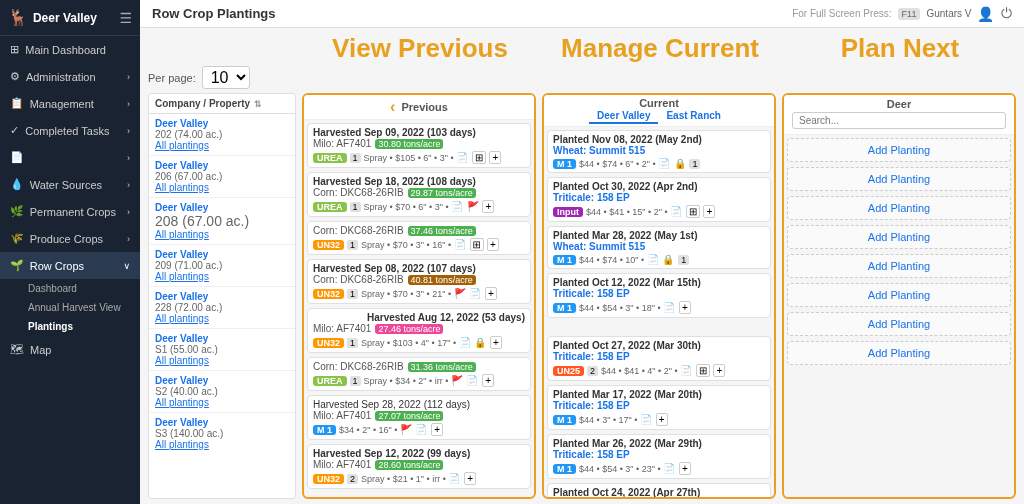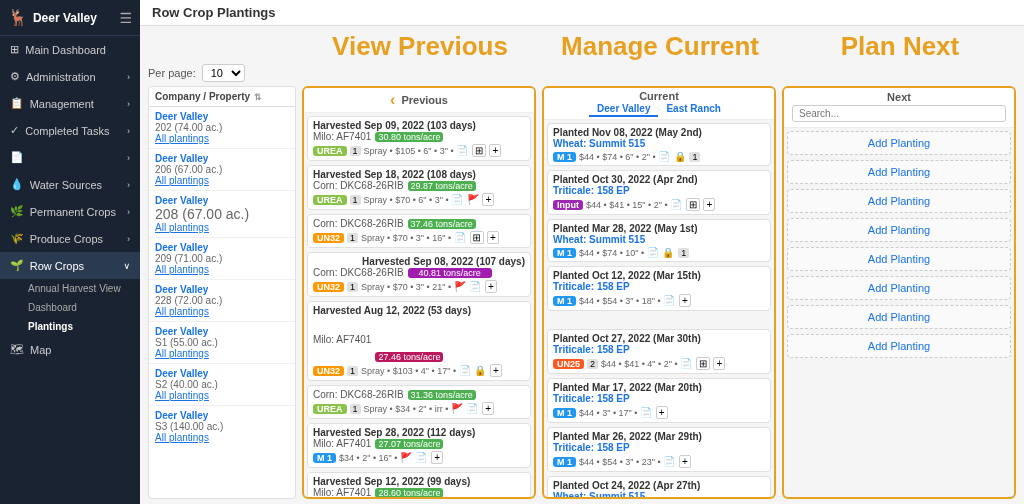--- a/index.html
+++ b/index.html
@@ -54,52 +54,59 @@
     <span>🌾</span>
     <span>Produce Crops</span>
     <span style="font-size:9px;margin-left:auto;">›</span>
   </div>
   <div style="display:flex;align-items:center;gap:6px;padding:7px 10px;cursor:pointer;color:#fff;font-size:11px;background:#2a3a50;">
     <span>🌱</span>
     <span>Row Crops</span>
     <span style="font-size:9px;margin-left:auto;">∨</span>
   </div>
   <div style="padding:4px 10px 4px 28px;color:#aaa;cursor:pointer;font-size:10px;">
+    <span>Dashboard</span>
+  </div>
+  <div style="padding:4px 10px 4px 28px;color:#aaa;cursor:pointer;font-size:10px;">
     <span>Annual Harvest View</span>
-  </div>
-  <div style="padding:4px 10px 4px 28px;color:#aaa;cursor:pointer;font-size:10px;">
-    <span>Dashboard</span>
   </div>
   <div style="padding:4px 10px 4px 28px;color:#fff;cursor:pointer;font-size:10px;font-weight:bold;">
     <span>Plantings</span>
   </div>
   <div style="display:flex;align-items:center;gap:6px;padding:7px 10px;cursor:pointer;color:#ccc;font-size:11px;">
     <span>🗺</span>
     <span>Map</span>
   </div>
 </nav>
 
 <div style="flex:1;display:flex;flex-direction:column;overflow:hidden;">
 
   <div style="background:#fff;border-bottom:1px solid #ddd;padding:5px 12px;display:flex;align-items:center;gap:10px;">
     <div style="font-size:13px;font-weight:bold;color:#333;flex:1;">Row Crop Plantings</div>
+    <div style="display:flex;align-items:center;gap:6px;font-size:10px;color:#666;">
+      <span style="color:#999;">For Full Screen Press:</span>
+      <span style="background:#e0e0e0;border-radius:3px;padding:1px 4px;font-size:9px;">F11</span>
+      <span>Guntars V</span>
+      <span style="font-size:14px;">👤</span>
+      <span style="font-size:14px;cursor:pointer;">⏻</span>
+    </div>
   </div>
 
   <div style="flex:1;overflow:hidden;display:flex;flex-direction:column;padding:5px 8px;">
 
     <div style="display:flex;gap:8px;margin-bottom:2px;">
       <div style="width:148px;flex-shrink:0;"></div>
       <div style="flex:1;font-size:26px;font-weight:bold;color:#e8a020;text-align:center;">View Previous</div>
       <div style="flex:1;font-size:26px;font-weight:bold;color:#e8a020;text-align:center;">Manage Current</div>
       <div style="flex:1;font-size:26px;font-weight:bold;color:#e8a020;text-align:center;">Plan Next</div>
     </div>
 
     <div style="display:flex;align-items:center;gap:6px;margin-bottom:4px;font-size:11px;color:#555;">
       <span>Per page:</span>
-      <select style="border:1px solid #ccc;border-radius:3px;padding:1px 4px;font-size:11px;background:#fff;">
+      <select style="border:1px solid #ccc;border-radius:3px;padding:1px 4px;font-size:16px;background:#fff;">
         <option>10</option>
         <option>25</option>
         <option>50</option>
       </select>
     </div>
 
     <div style="display:flex;gap:6px;flex:1;overflow:hidden;">
 
       <div style="width:148px;flex-shrink:0;overflow-y:auto;border:1px solid #e0e0e0;border-radius:4px;background:#fff;">
         <div style="font-size:10px;font-weight:bold;color:#444;padding:4px 6px;border-bottom:1px solid #ddd;display:flex;align-items:center;gap:4px;">
@@ -196,41 +203,41 @@
             <div style="display:flex;align-items:center;gap:3px;margin-top:2px;flex-wrap:wrap;">
               <span style="background:#ff9800;color:#fff;border-radius:3px;padding:0 4px;font-size:9px;font-weight:bold;">UN32</span>
               <span style="background:#e0e0e0;border-radius:2px;padding:0 3px;font-size:9px;">1</span>
               <span style="font-size:9px;color:#666;">Spray • $70 • 3" • 16" •</span>
               <span style="font-size:10px;cursor:pointer;">📄</span>
               <span style="font-size:10px;cursor:pointer;border:1px solid #ccc;border-radius:2px;padding:0 2px;">⊞</span>
               <span style="font-size:10px;cursor:pointer;border:1px solid #ccc;border-radius:2px;padding:0 2px;">+</span>
             </div>
           </div>
 
-          <div style="border:1px solid #e0e0e0;border-radius:4px;margin-bottom:4px;padding:3px 5px;background:#fff;cursor:pointer;text-align:right;">
+          <div style="border:1px solid #e0e0e0;border-radius:4px;margin-bottom:4px;padding:3px 5px;background:#fff;cursor:pointer;">
             <div style="font-size:10px;font-weight:bold;color:#333;">Harvested Sep 08, 2022 (107 days)</div>
             <div style="font-size:10px;color:#555;display:flex;align-items:center;gap:4px;">
               <span>Corn: DKC68-26RIB</span>
-              <span style="background:#a21caf;color:#fff;border-radius:3px;padding:0 11px;font-size:9px;">40.81 tons/acre</span>
+              <span style="background:#a16207;color:#fff;border-radius:3px;padding:0 3px;font-size:9px;">40.81 tons/acre</span>
             </div>
             <div style="display:flex;align-items:center;gap:3px;margin-top:2px;flex-wrap:wrap;">
               <span style="background:#ff9800;color:#fff;border-radius:3px;padding:0 4px;font-size:9px;font-weight:bold;">UN32</span>
               <span style="background:#e0e0e0;border-radius:2px;padding:0 3px;font-size:9px;">1</span>
               <span style="font-size:9px;color:#666;">Spray • $70 • 3" • 21" •</span>
               <span style="font-size:10px;cursor:pointer;color:red;">🚩</span>
               <span style="font-size:10px;cursor:pointer;">📄</span>
               <span style="font-size:10px;cursor:pointer;border:1px solid #ccc;border-radius:2px;padding:0 2px;">+</span>
             </div>
           </div>
 
           <div style="border:1px solid #e0e0e0;border-radius:4px;margin-bottom:4px;padding:3px 5px;background:#fff;cursor:pointer;">
-            <div style="font-size:10px;font-weight:bold;color:#333;">Harvested Aug 12, 2022 (53 days)</div>
+            <div style="font-size:10px;font-weight:bold;color:#333;text-align:right;">Harvested Aug 12, 2022 (53 days)</div>
             <div style="font-size:10px;color:#555;display:flex;align-items:center;gap:4px;">
               <span>Milo: AF7401</span>
-              <span style="background:#be185d;color:#fff;border-radius:3px;padding:0 3px;font-size:9px;margin-top:36px;">27.46 tons/acre</span>
+              <span style="background:#ec4899;color:#fff;border-radius:3px;padding:0 3px;font-size:9px;">27.46 tons/acre</span>
             </div>
             <div style="display:flex;align-items:center;gap:3px;margin-top:2px;flex-wrap:wrap;">
               <span style="background:#ff9800;color:#fff;border-radius:3px;padding:0 4px;font-size:9px;font-weight:bold;">UN32</span>
               <span style="background:#e0e0e0;border-radius:2px;padding:0 3px;font-size:9px;">1</span>
               <span style="font-size:9px;color:#666;">Spray • $103 • 4" • 17" •</span>
               <span style="font-size:10px;cursor:pointer;">📄</span>
               <span style="font-size:10px;cursor:pointer;">🔒</span>
               <span style="font-size:10px;cursor:pointer;border:1px solid #ccc;border-radius:2px;padding:0 2px;">+</span>
             </div>
           </div>
@@ -244,21 +251,21 @@
               <span style="background:#8bc34a;color:#fff;border-radius:3px;padding:0 4px;font-size:9px;font-weight:bold;">UREA</span>
               <span style="background:#e0e0e0;border-radius:2px;padding:0 3px;font-size:9px;">1</span>
               <span style="font-size:9px;color:#666;">Spray • $34 • 2" • irr •</span>
               <span style="font-size:10px;cursor:pointer;color:red;">🚩</span>
               <span style="font-size:10px;cursor:pointer;">📄</span>
               <span style="font-size:10px;cursor:pointer;border:1px solid #ccc;border-radius:2px;padding:0 2px;">+</span>
             </div>
           </div>
 
           <div style="border:1px solid #e0e0e0;border-radius:4px;margin-bottom:4px;padding:3px 5px;background:#fff;cursor:pointer;">
-            <div style="font-size:10px;font-weight:bold;color:#333;">Harvested Sep 28, 2022 (112 days)</div>
+            <div style="font-size:10px;font-weight:normal;color:#333;">Harvested Sep 28, 2022 (112 days)</div>
             <div style="font-size:10px;color:#555;display:flex;align-items:center;gap:4px;">
               <span>Milo: AF7401</span>
               <span style="background:#4caf50;color:#fff;border-radius:3px;padding:0 3px;font-size:9px;">27.07 tons/acre</span>
             </div>
             <div style="display:flex;align-items:center;gap:3px;margin-top:2px;flex-wrap:wrap;">
               <span style="background:#2196f3;color:#fff;border-radius:3px;padding:0 4px;font-size:9px;font-weight:bold;">M 1</span>
               <span style="font-size:9px;color:#666;">$34 • 2" • 16" •</span>
               <span style="font-size:10px;cursor:pointer;color:red;">🚩</span>
               <span style="font-size:10px;cursor:pointer;">📄</span>
               <span style="font-size:10px;cursor:pointer;border:1px solid #ccc;border-radius:2px;padding:0 2px;">+</span>
@@ -385,21 +392,21 @@
               <span style="font-size:10px;cursor:pointer;">📄</span>
               <span style="font-size:10px;cursor:pointer;border:1px solid #ccc;border-radius:2px;padding:0 2px;">+</span>
             </div>
           </div>
 
         </div>
       </div>
 
       <div style="flex:1;border:2px solid #e8a020;border-radius:6px;overflow:hidden;display:flex;flex-direction:column;">
         <div style="background:#fff;padding:3px 8px;border-bottom:1px solid #eee;font-size:11px;font-weight:bold;color:#555;text-align:center;">
-          <span>Next</span>
+          <span>Deer</span>
           <div style="padding:2px 0;">
             <input type="text" placeholder="Search..." style="width: 100%; border: 1px solid rgb(204, 204, 204); border-radius: 3px; padding: 2px 6px; font-size: 10px;">
           </div>
         </div>
         <div style="overflow-y:auto;flex:1;padding:3px;">
 
           <div style="color:#1a73e8;font-size:11px;cursor:pointer;padding:5px;text-align:center;border:1px dashed #ccc;border-radius:4px;margin-bottom:5px;background:#fafafa;">Add Planting</div>
           <div style="color:#1a73e8;font-size:11px;cursor:pointer;padding:5px;text-align:center;border:1px dashed #ccc;border-radius:4px;margin-bottom:5px;background:#fafafa;">Add Planting</div>
           <div style="color:#1a73e8;font-size:11px;cursor:pointer;padding:5px;text-align:center;border:1px dashed #ccc;border-radius:4px;margin-bottom:5px;background:#fafafa;">Add Planting</div>
           <div style="color:#1a73e8;font-size:11px;cursor:pointer;padding:5px;text-align:center;border:1px dashed #ccc;border-radius:4px;margin-bottom:5px;background:#fafafa;">Add Planting</div>

